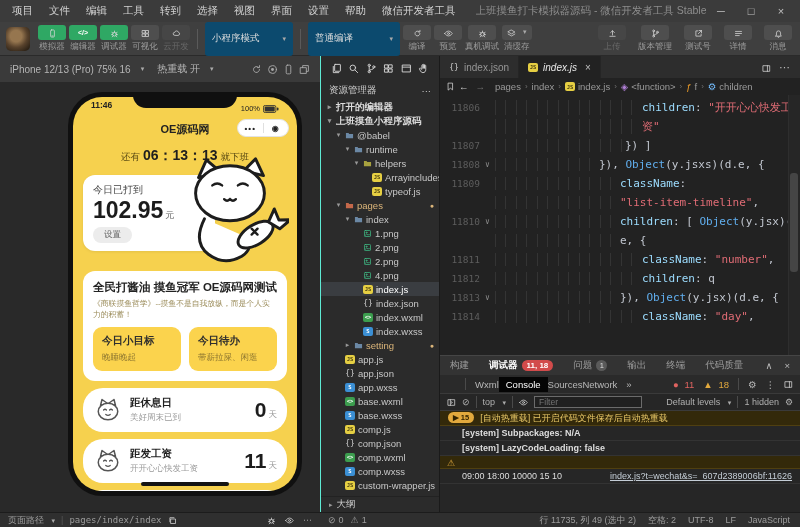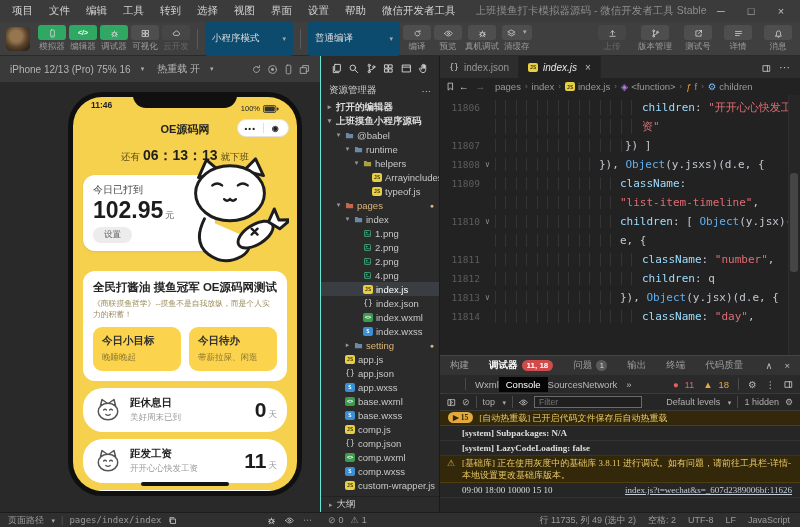--- a/index.html
+++ b/index.html
@@ -114,21 +114,21 @@
 .badge-red{background:#d24b4b;color:#fff;border-radius:7px;padding:0 5px;font-size:8px;height:11px;line-height:11px}
 .badge-gray{background:#5a5a5a;color:#ddd;border-radius:50%;width:11px;height:11px;font-size:7.5px;display:inline-flex;align-items:center;justify-content:center}
 .dbg-right{margin-left:auto;display:flex;gap:12px;color:#bbb}
 .devtools{height:19px;background:#2a2a2a;display:flex;align-items:center;gap:9px;padding:0 7px;color:#b8b8b8;font-size:9.5px;border-bottom:1px solid #3a3a3a;flex:none}
 .dt-tab.active{background:#050505;color:#fff;padding:2px 7px}
 .dt-div{width:1px;height:12px;background:#4a4a4a}
 .err-cnt{color:#e06360;display:flex;align-items:center;gap:3px}
 .warn-cnt{color:#e2a93d;display:flex;align-items:center;gap:3px}
 .console-bar{height:17px;display:flex;align-items:center;gap:6px;padding:0 7px;font-size:9px;color:#b0b0b0;border-bottom:1px solid #3a3a3a;flex:none}
 .filter{width:108px;height:12px;background:#202020;border:1px solid #6b6b6b;color:#ddd;font-size:8.5px;padding:0 4px;font-family:"Liberation Sans",sans-serif}
-.msgs{flex:1;overflow:hidden;font-family:Liberation Serif, serif;font-size:9px}
+.msgs{flex:1;overflow:hidden;font-family:Liberation Sans, sans-serif;font-size:9px}
 .msg{display:flex;align-items:flex-start;gap:6px;padding:1px 8px 1px 22px;border-bottom:1px solid #333;color:#dedede;min-height:13px;line-height:12px;position:relative}
 .msg.sys{font-weight:bold}
 .msg.warn{background:#33290a;color:#e8c766;border-color:#4f3f10}
 .msg .src{margin-left:auto;color:#c4cdd6;text-decoration:underline;white-space:nowrap}
 .warn-badge{background:#e2a93d;color:#332400;border-radius:7px;padding:0 5px;font-size:7.5px;line-height:11px;font-weight:bold;flex:none}
 .warn-tri{color:#e2a93d;font-size:9px;position:absolute;left:7px;top:1px}
 
 .statusbar{height:15px;display:flex;background:#2f2f2f;border-top:1px solid #1c1c1c;font-size:9px;color:#9c9c9c;align-items:center}
 .sb-seg{display:flex;align-items:center;gap:6px;height:100%}
 .sb-sim{width:320px;padding:0 8px;flex:none}
@@ -866,21 +866,20 @@
               <span style="flex: 0 1 auto;">[自动热重载] 已开启代码文件保存后自动热重载</span>
             </div>
             <div class="msg sys">
               <span style="flex: 0 1 auto;">[system] Subpackages: N/A</span>
             </div>
             <div class="msg sys">
               <span style="flex: 0 1 auto;">[system] LazyCodeLoading: false</span>
             </div>
             <div class="msg warn">
               <span class="warn-tri">⚠</span>
-              <span style="flex: 0 1 auto;">[基础库] 正在使用灰度中的基础库 3.8.11 进行调试。如有问题，请前往工具栏-详情-本地设置更改基础库版本。</span>
             </div>
             <div class="msg">
               <span style="flex: 0 1 auto;">09:00 18:00 10000 15 10</span>
               <span class="src">index.js?t=wechat&amp;s=_607d2389006bf:11626</span>
             </div>
           </div>
       </div>
     </div>
   </div>
 

